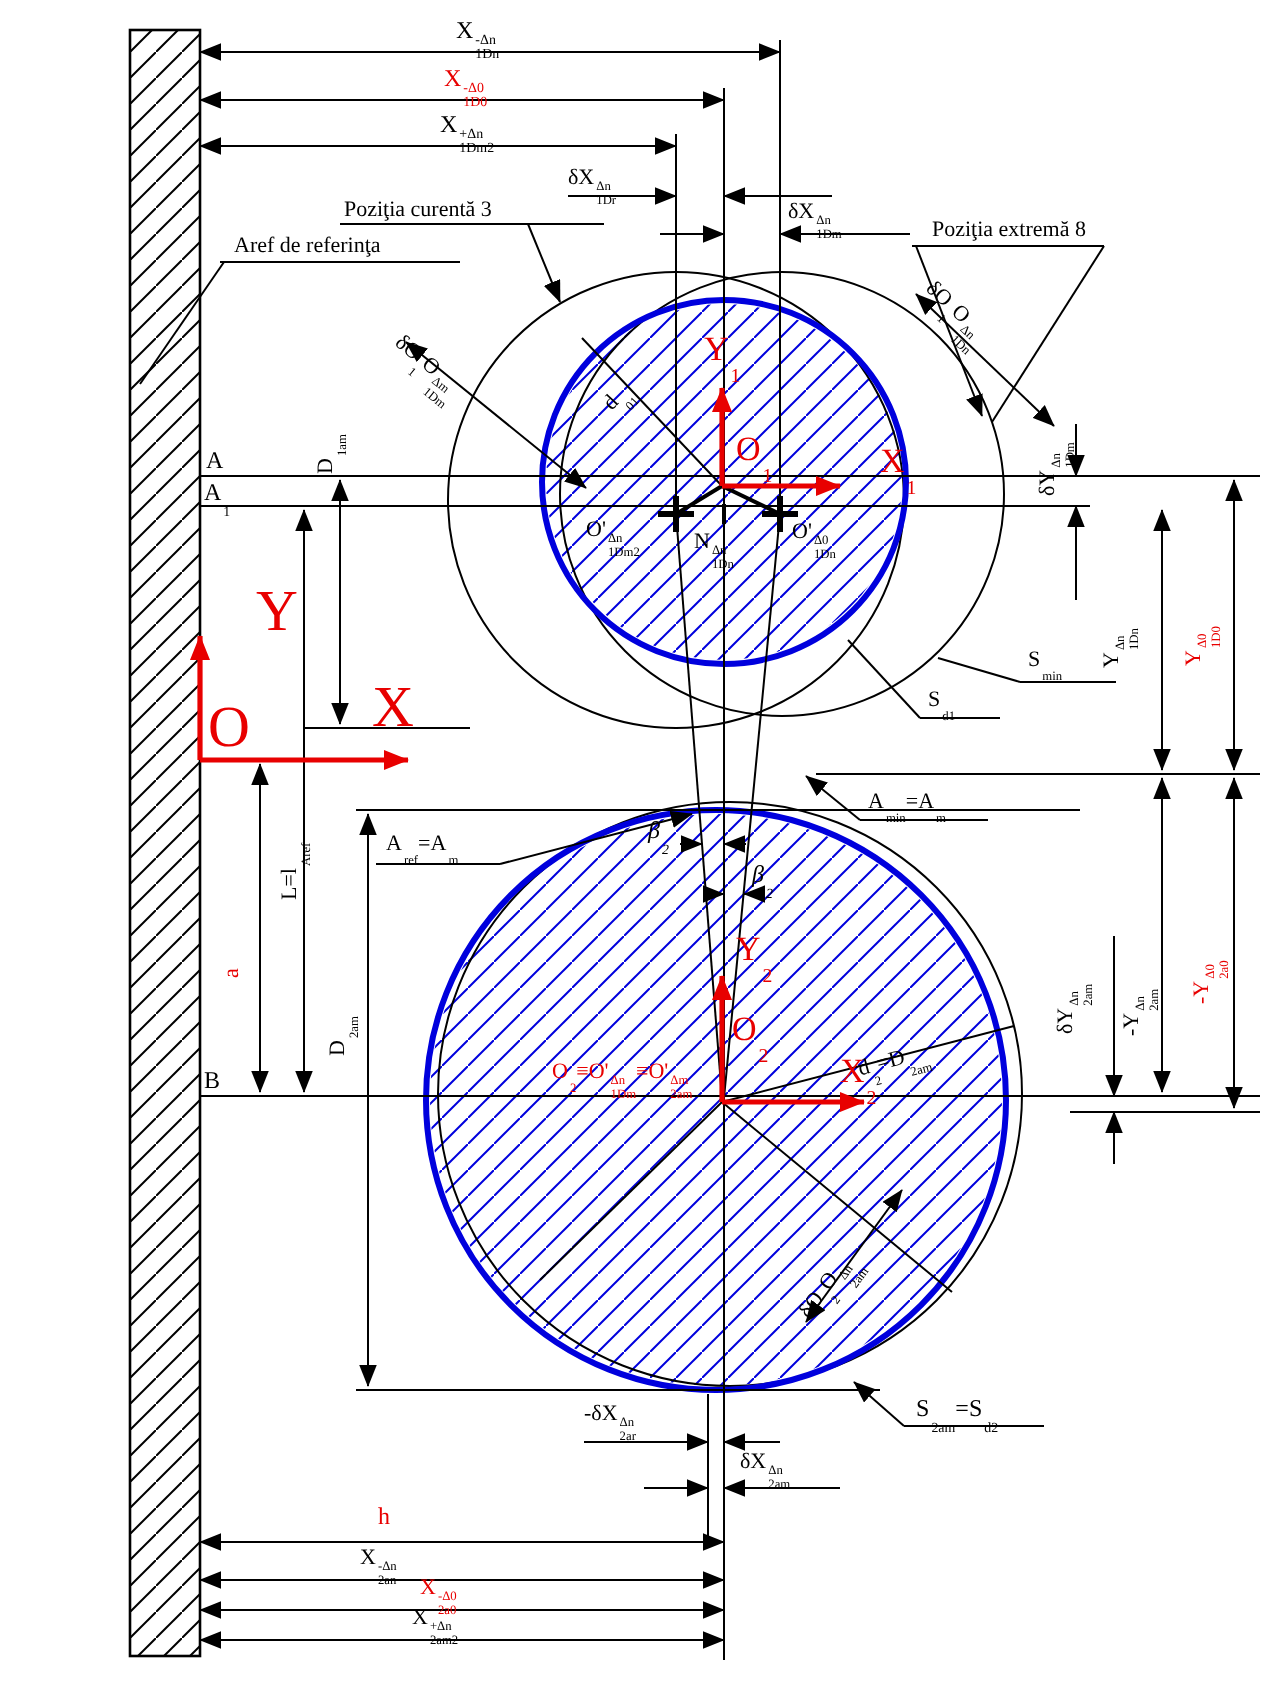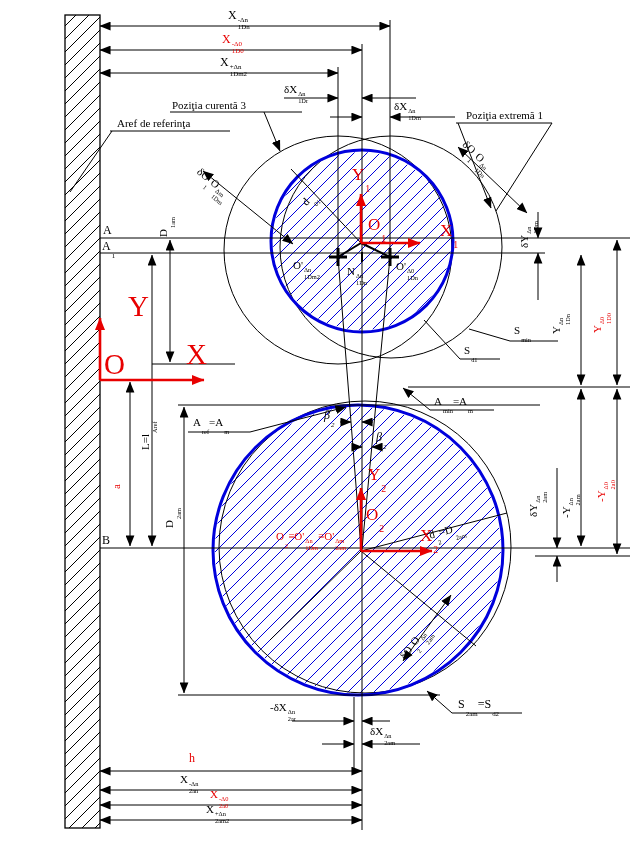--- a/index.html
+++ b/index.html
@@ -189,21 +189,21 @@
         <span class="sup">Δn</span>
         <span class="sub">1Dr</span>
       </span></div>
 <div class="lbl sm" style="left:394px;top:101px"><span>δX</span><span class="ss">
         <span class="sup">Δn</span>
         <span class="sub">1Dm</span>
       </span></div>
 
 <div class="lbl sm" style="left:172px;top:100px">Poziţia curentă 3</div>
 <div class="lbl sm" style="left:117px;top:118px">Aref de referinţa</div>
-<div class="lbl sm" style="left:466px;top:110px">Poziţia extremă 1</div>
+<div class="lbl sm" style="left:466px;top:110px">Poziţia extremă 8</div>
 
 <div class="lbl sm" style="left:202px;top:166px;transform:rotate(39deg);transform-origin:0 0"><span>δO</span><span class="ss">
         <span class="sup"></span>
         <span class="sub">1</span>
       </span><span>O</span><span class="ss">
         <span class="sup">Δm</span>
         <span class="sub">1Dm</span>
       </span></div>
 <div class="lbl sm" style="left:468px;top:139px;transform:rotate(43deg);transform-origin:0 0"><span>δO</span><span class="ss">
         <span class="sup"></span>
@@ -359,21 +359,21 @@
         <span class="sub">d1</span>
       </span></div>
 <div class="lbl" style="left:458px;top:698px"><span>S</span><span class="ss">
         <span class="sup"></span>
         <span class="sub">2am</span>
       </span><span>=S</span><span class="ss">
         <span class="sup"></span>
         <span class="sub">d2</span>
       </span></div>
 
-<div class="lbl sm" style="left:270px;top:702px"><span>-δX</span><span class="ss">
+<div class="lbl sm" style="left:292px;top:702px"><span>-δX</span><span class="ss">
         <span class="sup">Δn</span>
         <span class="sub">2ar</span>
       </span></div>
 <div class="lbl sm" style="left:370px;top:726px"><span>δX</span><span class="ss">
         <span class="sup">Δn</span>
         <span class="sub">2am</span>
       </span></div>
 <div class="lbl red" style="left:189px;top:752px">h</div>
 <div class="lbl sm" style="left:180px;top:774px"><span>X</span><span class="ss">
         <span class="sup">-Δn</span>

